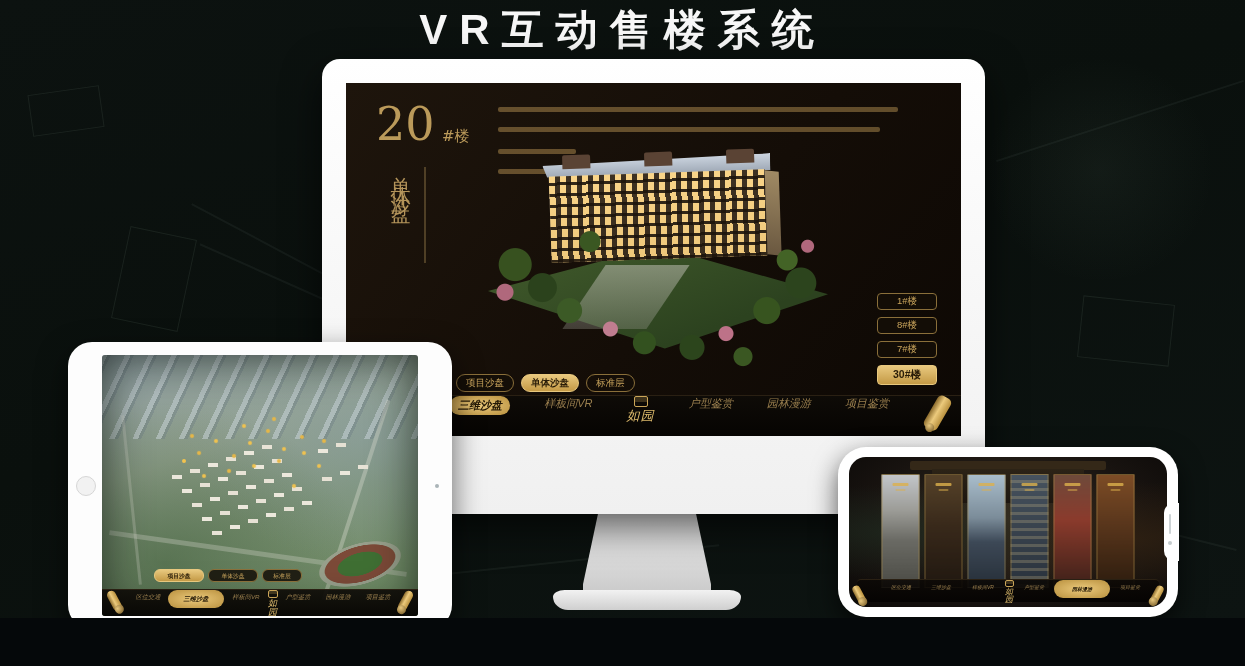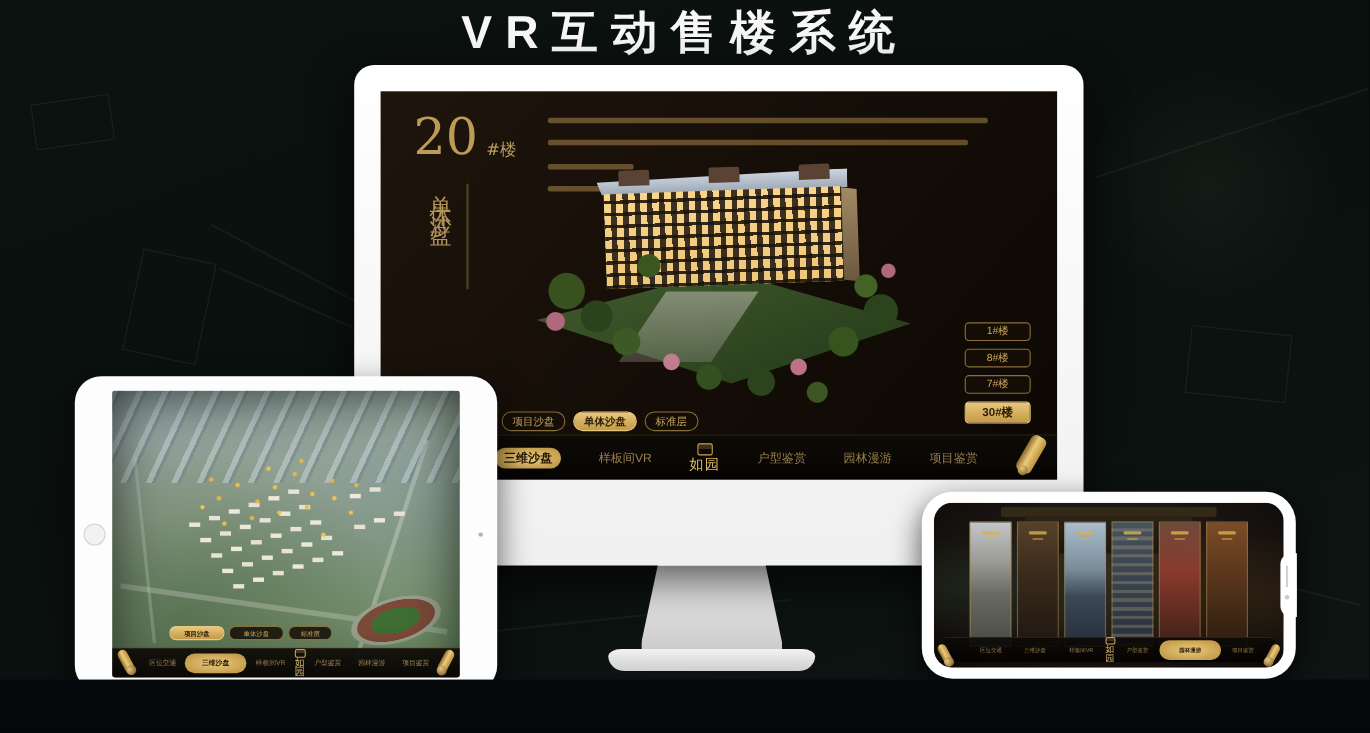--- a/index.html
+++ b/index.html
@@ -18,21 +18,21 @@
   .footnote{position:absolute;left:668px;top:642px;color:#eeeeee;font-size:15px;
     letter-spacing:2.5px;}
   
   .pill{display:inline-flex;align-items:center;justify-content:center;
     border:1px solid #8a6f3a;border-radius:9px;background:rgba(20,14,7,.85);
     color:#c9a45c;white-space:nowrap;}
   .pill.active{background:linear-gradient(180deg,#e8c87e,#c49a46);
     border-color:#e8c87e;color:#2a1d08;font-weight:bold;}
   .navline{position:absolute;left:0;right:0;bottom:0;
     background:linear-gradient(180deg,#0e0b07,#060402);
-    border-top:1px solid #2a2013;display:flex;align-items:center;}
+    border-top:1px solid #2a2013;display:flex;align-items:flex-start;font-style:italic;}
   .nav-item{position:relative;color:#9a7f4e;white-space:nowrap;}
   .nav-item::before{content:"";position:absolute;left:50%;top:50%;width:9px;height:9px;
     border:1px solid rgba(160,130,70,.45);transform:translate(-50%,-50%) rotate(45deg);
     z-index:-1;}
   .nav-item.active{background:radial-gradient(ellipse at center,#ecca7c,#b8903e);
     color:#231806;border-radius:10px;padding:2px 8px;font-weight:bold;}
   .nav-item.active::before{display:none;}
   .logo{display:flex;flex-direction:column;align-items:center;line-height:1;}
   .seal{border:1px solid #caa558;border-radius:2px;
     background:linear-gradient(180deg,rgba(202,165,88,.25) 50%,transparent 50%);}

